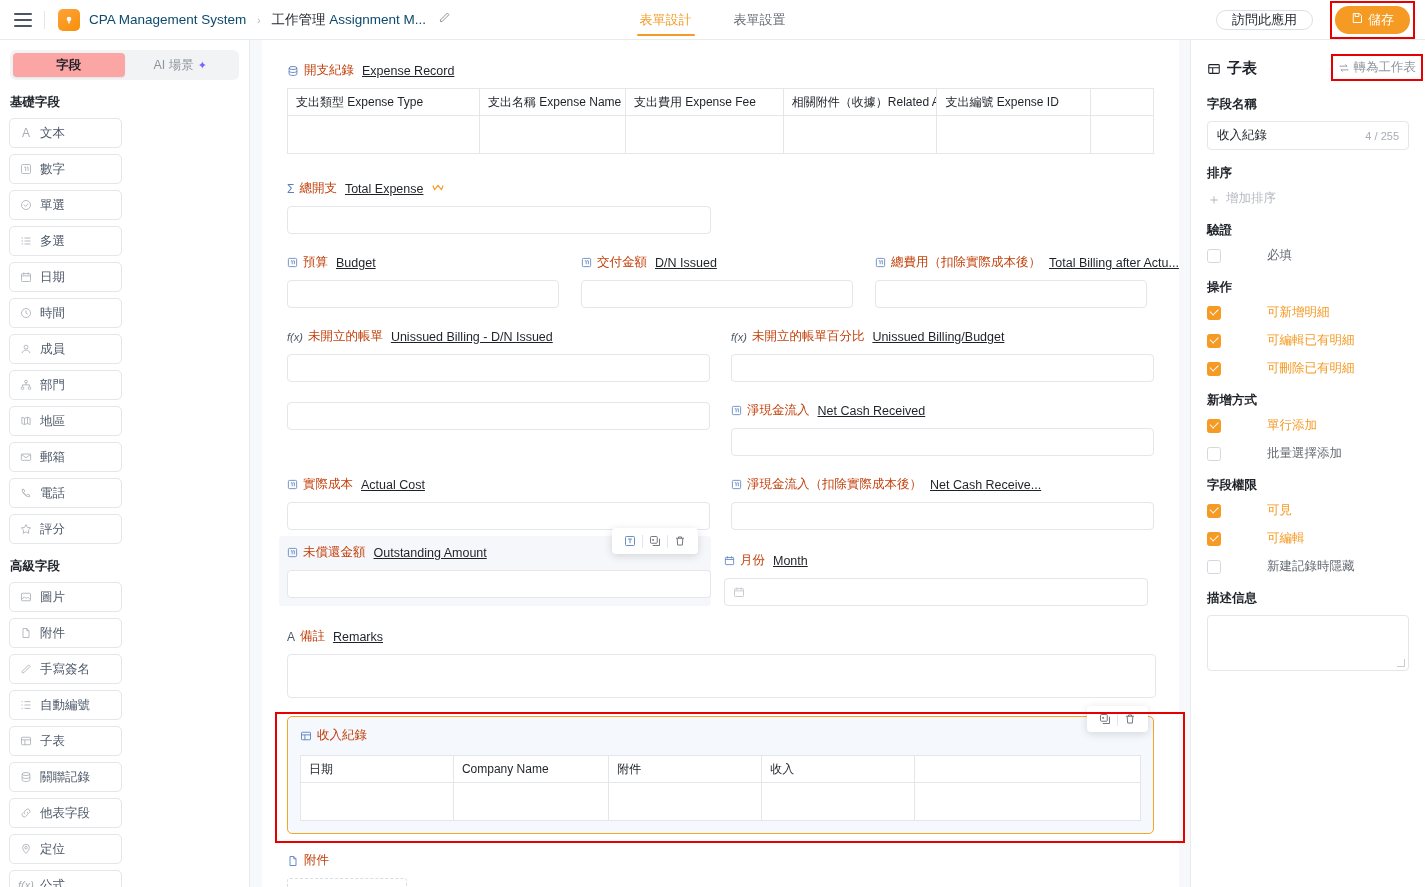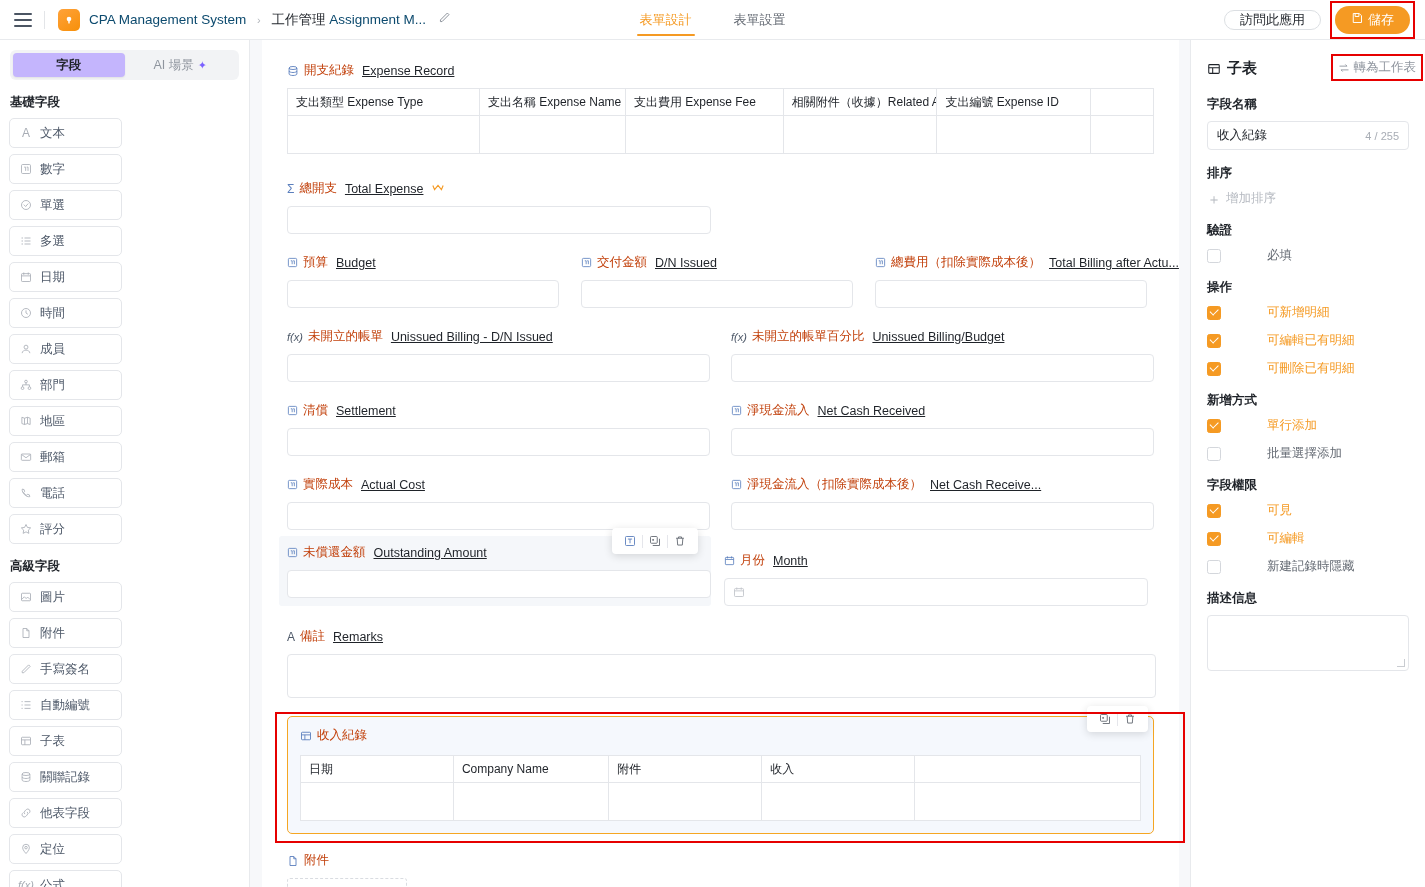--- a/index.html
+++ b/index.html
@@ -57,41 +57,41 @@
   }
 
   .hdr-right {
     margin-left: auto; display: flex; align-items: center; gap: 0; padding-right: 6px;
   }
   .btn-outline {
     height: 20px; padding: 0 15px; border: 1px solid #dcdfe3; border-radius: 15px;
     background: #fff; color: #1f2329; font-size: 13px; display: flex; align-items: center;
     cursor: pointer; white-space: nowrap;
   }
-  .save-wrap { border: 2px solid #e60000; padding: 3px; margin-left: 9px; margin-right:4px; }
+  .save-wrap { border: 2px solid #e60000; padding: 3px; margin-left: 17px; margin-right:4px; }
   .btn-save {
     height: 28px; padding: 0 16px; border: none; border-radius: 15px;
     background: #f59a23; color: #fff; font-size: 13px;
     display: flex; align-items: center; gap: 5px; cursor: pointer; white-space: nowrap;
   }
 
   
   .sidebar {
     position: absolute; top: 40px; left: 0; width: 250px; height: 847px;
     background: #fff; border-right: 1px solid #e8eaed; overflow: hidden;
   }
   .seg {
     margin: 10px 10px 0 10px; height: 30px; background: #f2f3f5; border-radius: 6px;
     display: flex; padding: 3px;
   }
   .seg-item {
     flex: 1; display: flex; align-items: center; justify-content: center; gap: 4px;
     font-size: 12.5px; color: #8f959e; border-radius: 4px; cursor: pointer;
   }
-  .seg-item.active { background: #c4b5fd; color: #1f2329; font-weight: bold; box-shadow: 0 1px 2px rgba(0,0,0,.07); }
+  .seg-item.active { background: #fca5a5; color: #1f2329; font-weight: bold; box-shadow: 0 1px 2px rgba(0,0,0,.07); }
   .grp-title { font-size: 12.5px; font-weight: bold; color: #1f2329; margin: 14px 0 7px 10px; }
   .fgrid { display: flex; flex-wrap: wrap; gap: 6px; padding: 0 9px; }
   .fitem {
     width: 113px; height: 30px; border: 1px solid #e4e6ea; border-radius: 5px;
     background: #fff; display: flex; align-items: center; gap: 7px;
     padding-left: 9px; font-size: 12.5px; color: #4e5969; cursor: grab;
   }
   .fitem .ico { width: 14px; height: 14px; color: #a8adb5; flex: none; display:flex; align-items:center; justify-content:center; font-size: 12px; }
 
   
@@ -555,30 +555,20 @@
           <span class="lico" style="font-style:italic;font-size:11px;color:#4e5969;">f(x)</span>
           <span class="lcn">未開立的帳單百分比</span>
           <span class="len">Unissued Billing/Budget</span>
         </div>
         <div class="inp"></div>
       </div>
     </div>
 
     <div class="block row">
       <div style="width:424px;margin-right:21px;">
-        <div class="flabel">
-          <span class="lico">
-              <svg width="11" height="11" viewBox="0 0 16 16" fill="none" stroke="currentColor" stroke-width="1.2">
-                <rect x="2" y="2" width="12" height="12" rx="1.5"></rect>
-                <path d="M5.5 5.5h2v5M9 5.5h1.7v5"></path>
-              </svg>
-            </span>
-          <span class="lcn">清償</span>
-          <span class="len">Settlement</span>
-        </div>
         <div class="inp"></div>
       </div>
       <div style="width:424px;">
         <div class="flabel">
           <span class="lico">
               <svg width="11" height="11" viewBox="0 0 16 16" fill="none" stroke="currentColor" stroke-width="1.2">
                 <rect x="2" y="2" width="12" height="12" rx="1.5"></rect>
                 <path d="M5.5 5.5h2v5M9 5.5h1.7v5"></path>
               </svg>
             </span>

